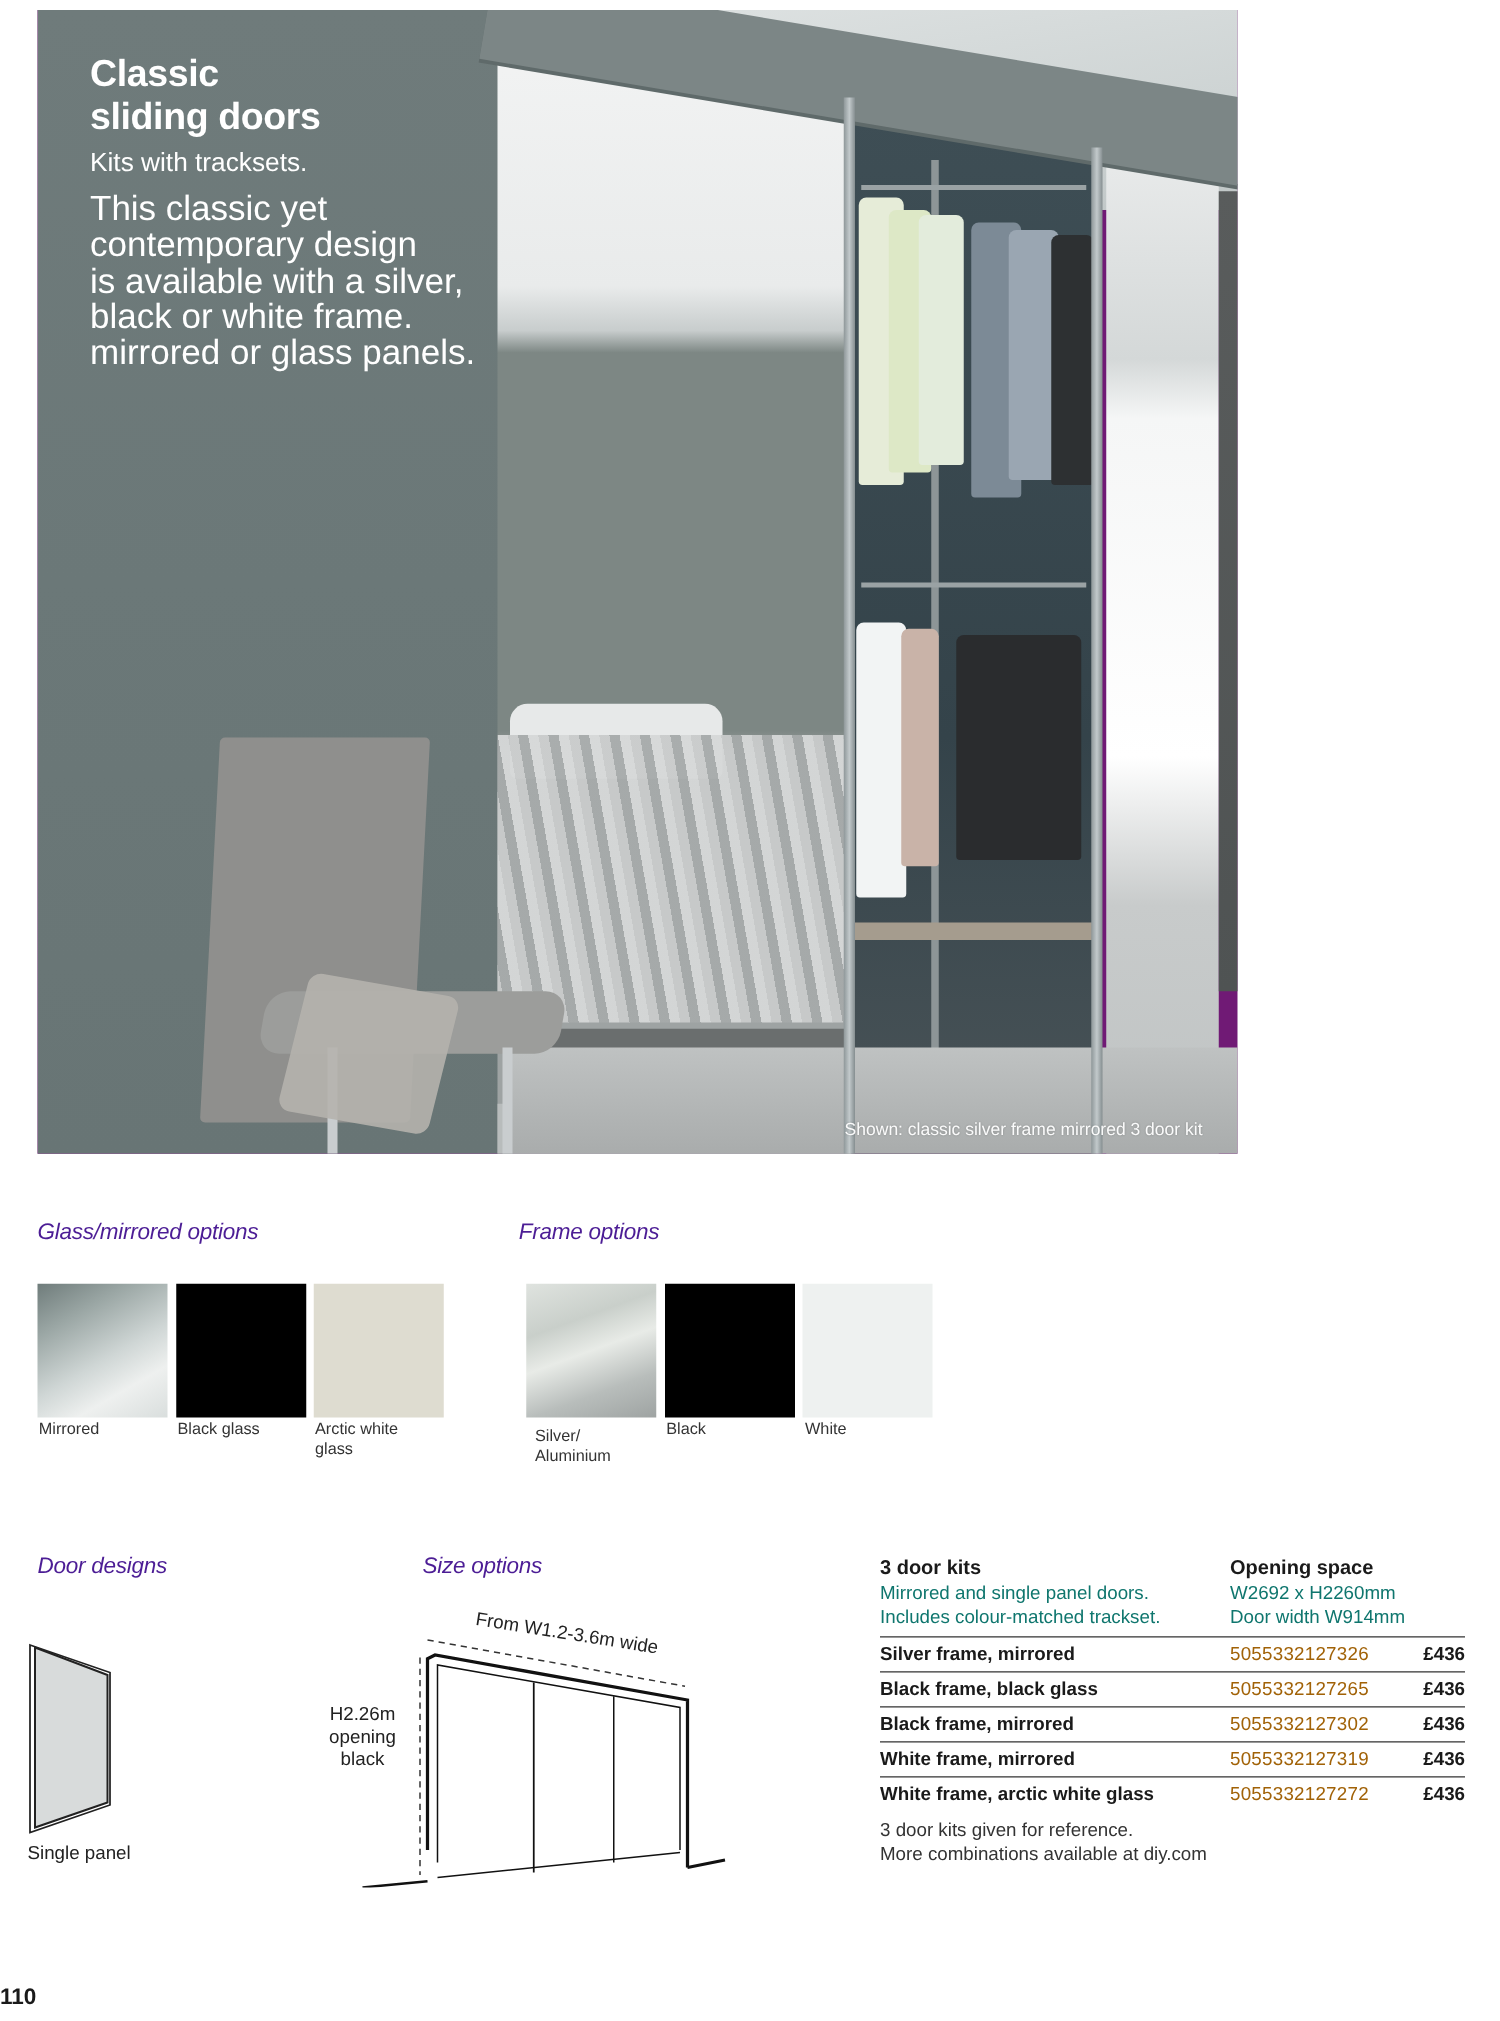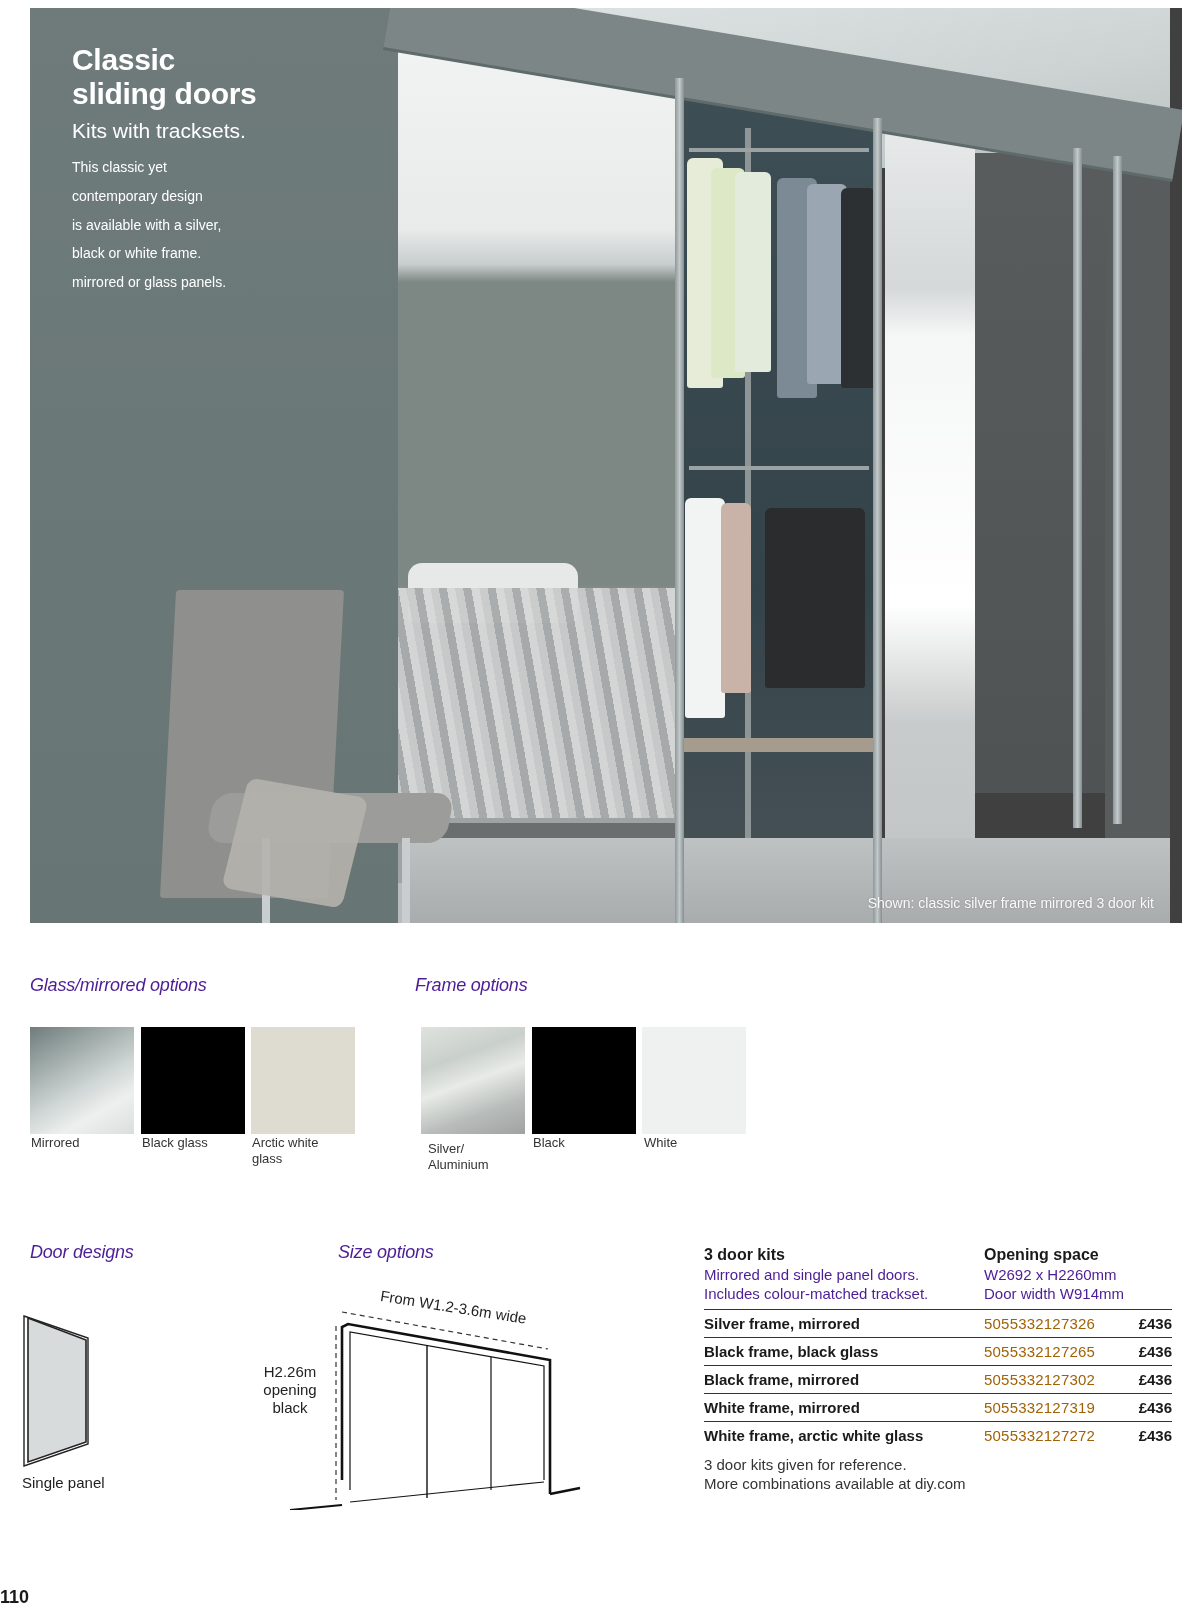--- a/index.html
+++ b/index.html
@@ -1,20 +1,20 @@
 <!DOCTYPE html>
 <html><head>
 <meta charset="utf-8">
 <style>
   * { box-sizing: border-box; margin: 0; padding: 0; }
   html, body { width: 1200px; height: 1617px; background: #ffffff; overflow: hidden; }
   body { position: relative; font-family: "Liberation Sans", sans-serif; color: #1a1a1a; }
 
   
-  .hero { position: absolute; left: 30px; top: 8px; width: 1152px; height: 915px; overflow: hidden; background: #404040; }
+  .hero { position: absolute; left: 30px; top: 8px; width: 960px; height: 915px; overflow: hidden; background: #701a75; }
   .wall-left { position: absolute; left: 0; top: 0; width: 378px; height: 915px; background: linear-gradient(180deg, #6f7b7b 0%, #6b7878 50%, #687575 100%); }
   .ceiling { position: absolute; left: 378px; top: 0; width: 762px; height: 160px; background: linear-gradient(170deg, #dfe3e3 0%, #cdd3d3 60%, #b9c0c0 100%); }
   .beam { position: absolute; left: 365px; top: -30px; width: 800px; height: 70px; background: #7c8686; transform: rotate(9.5deg); transform-origin: left top; box-shadow: 0 3px 0 #5f6a6a; }
   .mirror1 { position: absolute; left: 368px; top: 25px; width: 283px; height: 890px;
     background: linear-gradient(180deg, #f2f3f3 0%, #e9ebeb 22%, #c8cdcd 26%, #7d8784 28%, #7d8784 62%, #9ea3a3 64%); }
   .mirror1 .bed { position: absolute; left: 0; top: 555px; width: 283px; height: 230px;
     background: repeating-linear-gradient(80deg, #c9cbcb 0 8px, #a6aaaa 8px 16px, #d6d8d8 16px 24px); opacity: .95; }
   .mirror1 .pillows { position: absolute; left: 10px; top: 530px; width: 170px; height: 60px; background: #e7e9e9; border-radius: 14px 14px 6px 6px; }
   .mirror1 .rug { position: absolute; left: 30px; top: 790px; width: 253px; height: 60px; background: #6a6e6e; }
   .mirror1 .floor { position: absolute; left: 0; top: 850px; width: 283px; height: 40px; background: #b8bcbc; }
@@ -32,39 +32,39 @@
   .frame-v { position: absolute; width: 9px; background: linear-gradient(90deg, #8e9799, #c2c9cb, #858e90); }
   .floor-main { position: absolute; left: 378px; top: 830px; width: 762px; height: 85px; background: linear-gradient(180deg, #bfc2c2, #a9acac); }
   .chair-back { position: absolute; left: 138px; top: 582px; width: 168px; height: 308px; background: #8f8f8d; transform: skewX(-3deg); border-radius: 4px; }
   .chair-seat { position: absolute; left: 180px; top: 785px; width: 240px; height: 50px; background: #9c9d9b; border-radius: 18px; transform: skewX(-10deg); }
   .chair-leg { position: absolute; width: 8px; background: #c9cdcf; }
   .throw { position: absolute; left: 205px; top: 780px; width: 120px; height: 110px; background: #b5b3ad; transform: skew(-14deg, 10deg); border-radius: 10px; opacity: .9; }
 
   .hero-text { position: absolute; left: 42px; top: 35px; width: 320px; color: #ffffff; }
   .hero-title { font-size: 30px; font-weight: bold; line-height: 34px; letter-spacing: -0.3px; }
   .hero-subtitle { font-size: 21px; line-height: 28px; margin-top: 6px; }
-  .hero-body { font-size: 14px; line-height: 28.8px; margin-top: 8px; }
+  .hero-body { font-size: 28px; line-height: 28.8px; margin-top: 8px; }
   .hero-caption { position: absolute; right: 28px; bottom: 12px; color: #ffffff; font-size: 14px; opacity: .95; text-shadow: 0 0 2px rgba(0,0,0,.25); }
 
   
   .section-title { position: absolute; font-size: 18px; font-weight: normal; color: #4c1d95; letter-spacing: -0.2px; font-style: italic; }
   .swatch { position: absolute; top: 1027px; width: 104px; height: 107px; }
   .swatch-label { position: absolute; top: 1135px; font-size: 13px; line-height: 16px; color: #333; width: 104px; }
 
   
   .diagram { position: absolute; }
   .diagram-text { position: absolute; font-size: 15px; color: #222; line-height: 18px; text-align: center; }
 
   
   .kit-table { position: absolute; left: 704px; top: 1245px; width: 468px; }
   .kit-head { display: flex; font-size: 15px; line-height: 19px; padding-bottom: 6px; }
   .kit-head .col-a { width: 280px; }
   .kit-head .col-b { width: 188px; }
   .kit-head .h { font-weight: bold; font-size: 16px; line-height: 20px; }
-  .kit-head .t { color: #4c1d95; }
+  .kit-head .t { color: #0f766e; }
   .kit-row { display: flex; align-items: center; height: 28px; border-top: 1.5px solid #333; font-size: 15px; }
   .kit-row:last-of-type { border-bottom: 1.5px solid #333; }
   .kit-row .name { width: 280px; font-weight: bold; }
   .kit-row .code { width: 150px; color: #a16207; letter-spacing: 0.2px; }
   .kit-row .price { width: 38px; font-weight: bold; text-align: right; }
   .kit-note { font-size: 15px; line-height: 19px; color: #333; margin-top: 6px; }
 
   .page-number { position: absolute; left: 0; top: 1587px; font-size: 18px; font-weight: bold; color: #1a1a1a; }
 </style>
 </head>

